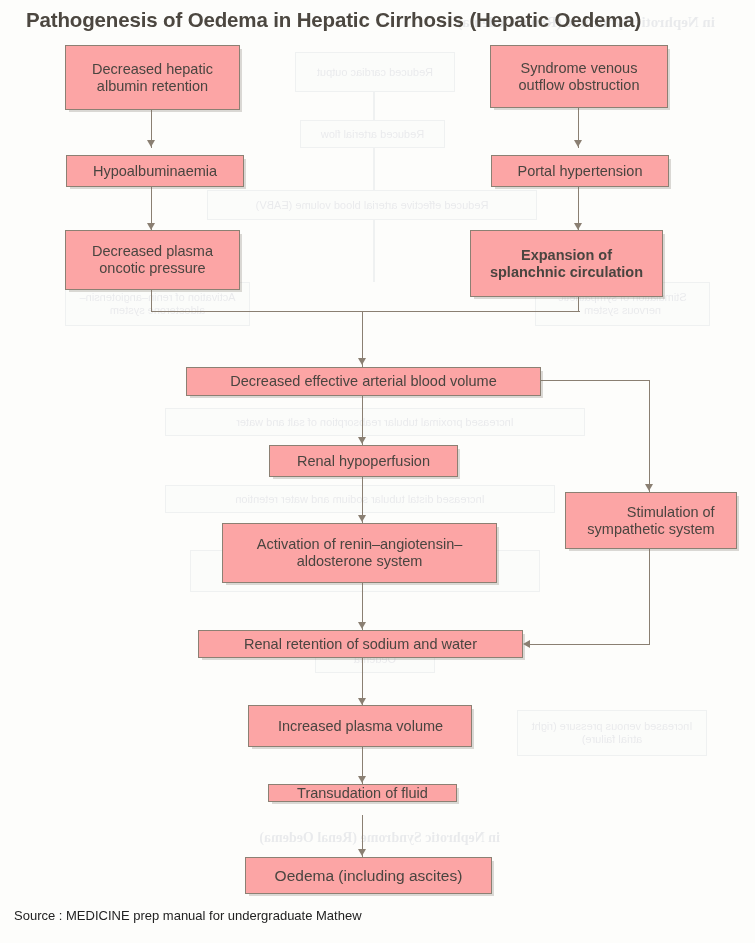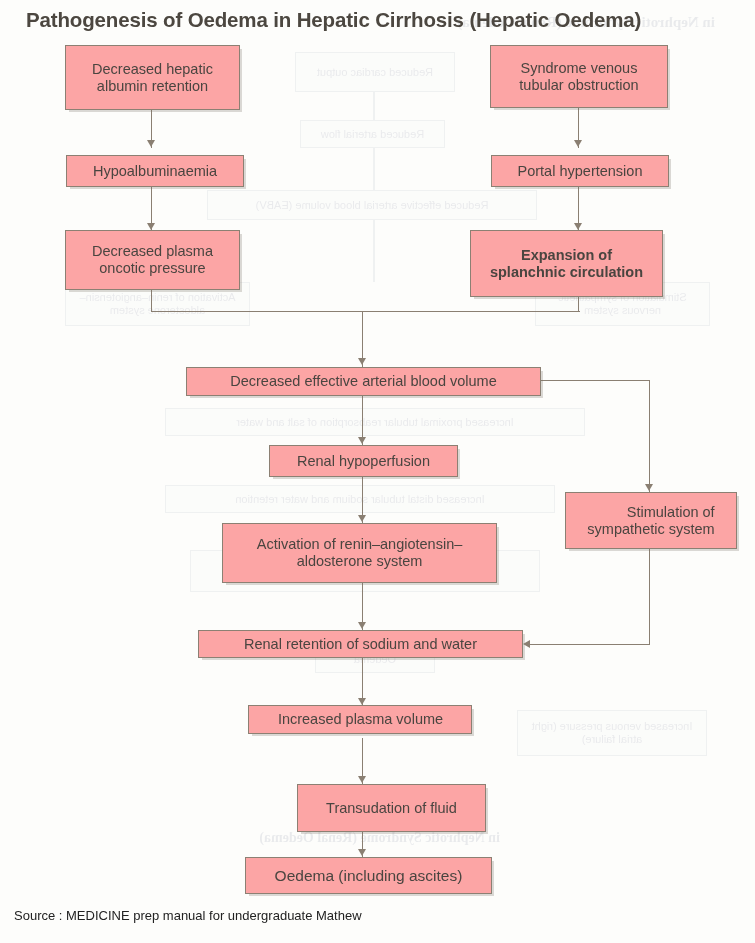--- a/index.html
+++ b/index.html
@@ -200,21 +200,21 @@
   <div class="node" style="left:65px; top:45px; width:175px; height:65px;">
     <span class="label">
       <span>Decreased hepatic</span><br>
       <span>albumin retention</span>
     </span>
   </div>
 
   <div class="node" style="left:490px; top:45px; width:178px; height:63px;">
     <span class="label">
       <span>Syndrome venous</span><br>
-      <span>tubular obstruction</span>
+      <span>outflow obstruction</span>
     </span>
   </div>
 
   <div class="node" style="left:66px; top:155px; width:178px; height:32px;">
     <span class="label">Hypoalbuminaemia</span>
   </div>
 
   <div class="node" style="left:491px; top:155px; width:178px; height:32px;">
     <span class="label">Portal hypertension</span>
   </div>
@@ -252,25 +252,25 @@
     <span class="label">
       <span>Stimulation of</span><br>
       <span>sympathetic system</span>
     </span>
   </div>
 
   <div class="node" style="left:198px; top:630px; width:325px; height:28px;">
     <span class="label">Renal retention of sodium and water</span>
   </div>
 
-  <div class="node" style="left:248px; top:705px; width:224px; height:29px;padding-left:8px;">
+  <div class="node" style="left:248px; top:705px; width:224px; height:42px;padding-left:8px;">
     <span class="label">Increased plasma volume</span>
   </div>
 
-  <div class="node" style="left:268px; top:784px; width:189px; height:48px;margin-left:29px;">
+  <div class="node" style="left:268px; top:784px; width:189px; height:18px;">
     <span class="label">Transudation of fluid</span>
   </div>
 
   <div class="node" style="left:245px; top:857px; width:247px; height:37px; font-size:15.5px;">
     <span class="label">Oedema (including ascites)</span>
   </div>
 
   <div id="source">Source : MEDICINE prep manual for undergraduate Mathew</div>
 
 </div>

